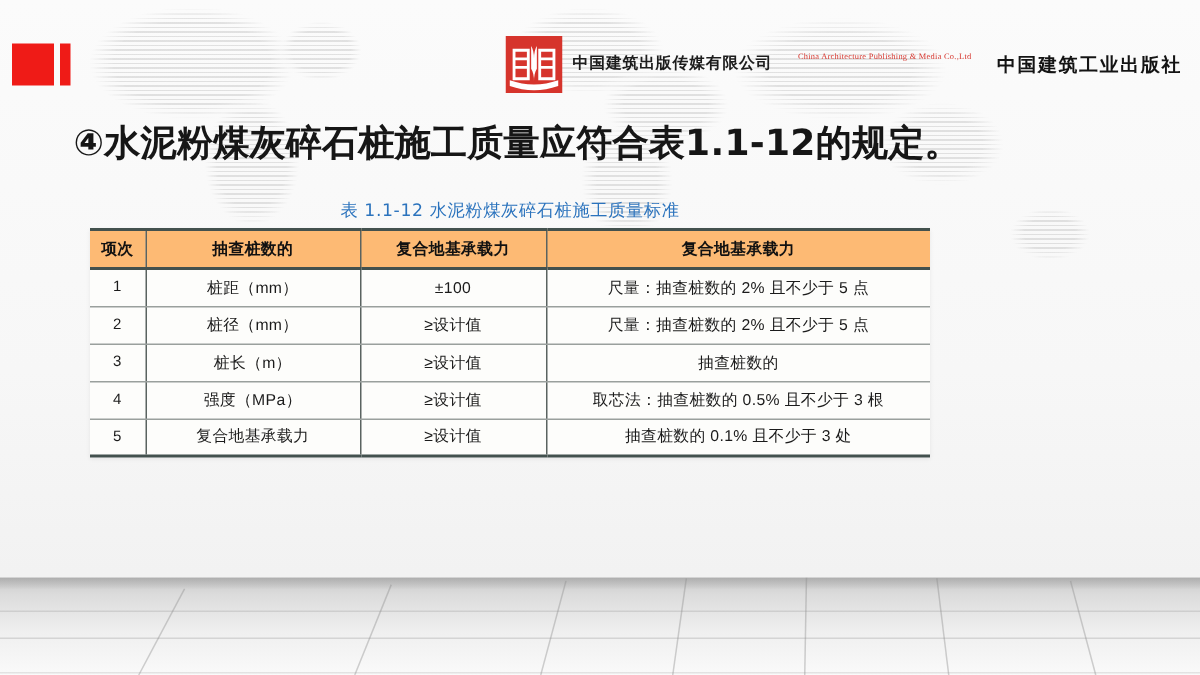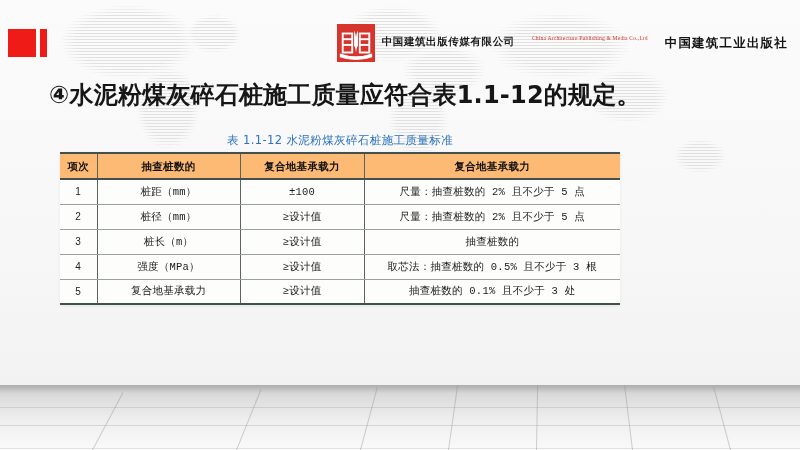--- a/index.html
+++ b/index.html
@@ -111,21 +111,21 @@
   }
   table.spec thead th:last-child { border-right:none; }
 
   table.spec tbody td {
     border-bottom:1px solid #9aa09d;
     border-right:1.5px solid #5a6360;
     height:25px;
     font-size:10.5px; color:#1b1b1b; letter-spacing:.25px;
     text-align:center; vertical-align:middle;
     background:#fdfdfb;
-    font-family:Liberation Mono, monospace;
+    font-family:Liberation Sans, sans-serif;
   }
   table.spec tbody td:last-child { border-right:none; }
   table.spec tbody tr:last-child td { border-bottom:2px solid #43514e; }
   table.spec tbody td.idx { font-family:"Liberation Sans",sans-serif; font-size:10px; }
 
   
   .floor {
     position:absolute; left:0; top:385px; width:800px; height:65px;
     background:linear-gradient(180deg,#c9c9c9 0%,#dcdcdc 18%,#efefef 55%,#fafafa 100%);
     overflow:hidden;

